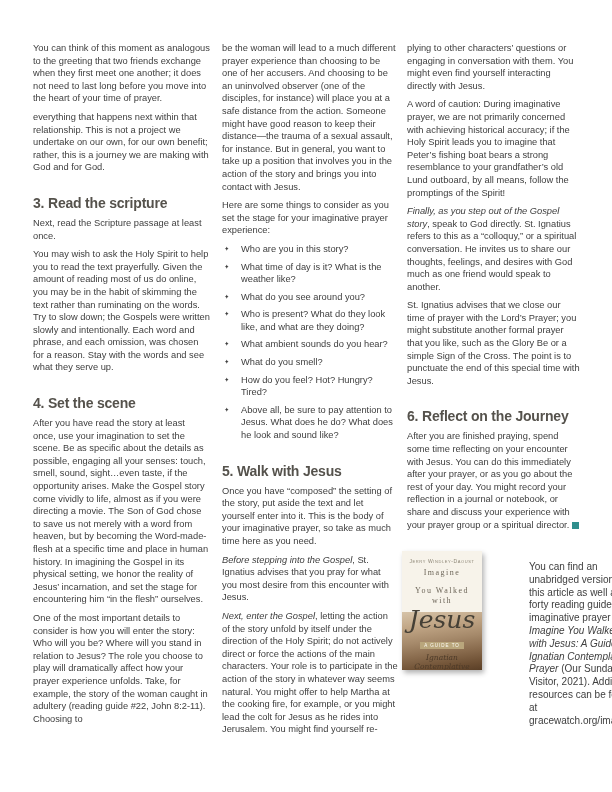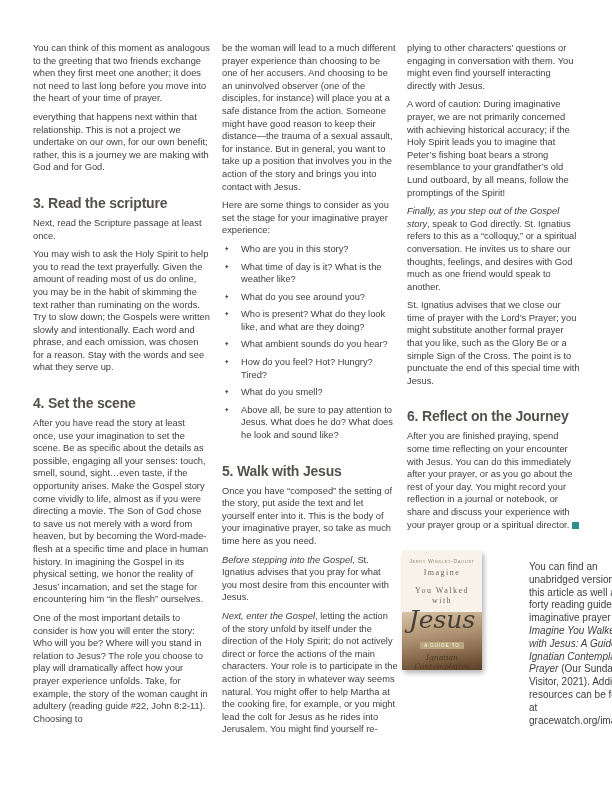--- a/index.html
+++ b/index.html
@@ -90,25 +90,25 @@
         <div class="bi">
           <span class="bm">✦</span>
           <span class="bt">Who is present? What do they look like, and what are they doing?</span>
         </div>
         <div class="bi">
           <span class="bm">✦</span>
           <span class="bt">What ambient sounds do you hear?</span>
         </div>
         <div class="bi">
           <span class="bm">✦</span>
-          <span class="bt">How do you feel? Hot? Hungry? Tired?</span>
+          <span class="bt">What do you smell?</span>
         </div>
         <div class="bi">
           <span class="bm">✦</span>
-          <span class="bt">What do you smell?</span>
+          <span class="bt">How do you feel? Hot? Hungry? Tired?</span>
         </div>
         <div class="bi">
           <span class="bm">✦</span>
           <span class="bt">Above all, be sure to pay attention to Jesus. What does he do? What does he look and sound like?</span>
         </div>
       </div>
       <div class="h2">5. Walk with Jesus</div>
       <p><span>Once you have “composed” the setting of the story, put aside the text and let yourself enter into it. This is the body of your imaginative prayer, so take as much time here as you need.</span></p>
       <p><span class="it">Before stepping into the Gospel</span><span>, St. Ignatius advises that you pray for what you most desire from this encounter with Jesus.</span></p>
       <p><span class="it">Next, enter the Gospel</span><span>, letting the action of the story unfold by itself under the direction of the Holy Spirit; do not actively direct or force the actions of the main characters. Your role is to participate in the action of the story in whatever way seems natural. You might offer to help Martha at the cooking fire, for example, or you might lead the colt for Jesus as he rides into Jerusalem. You might find yourself re-</span></p>

